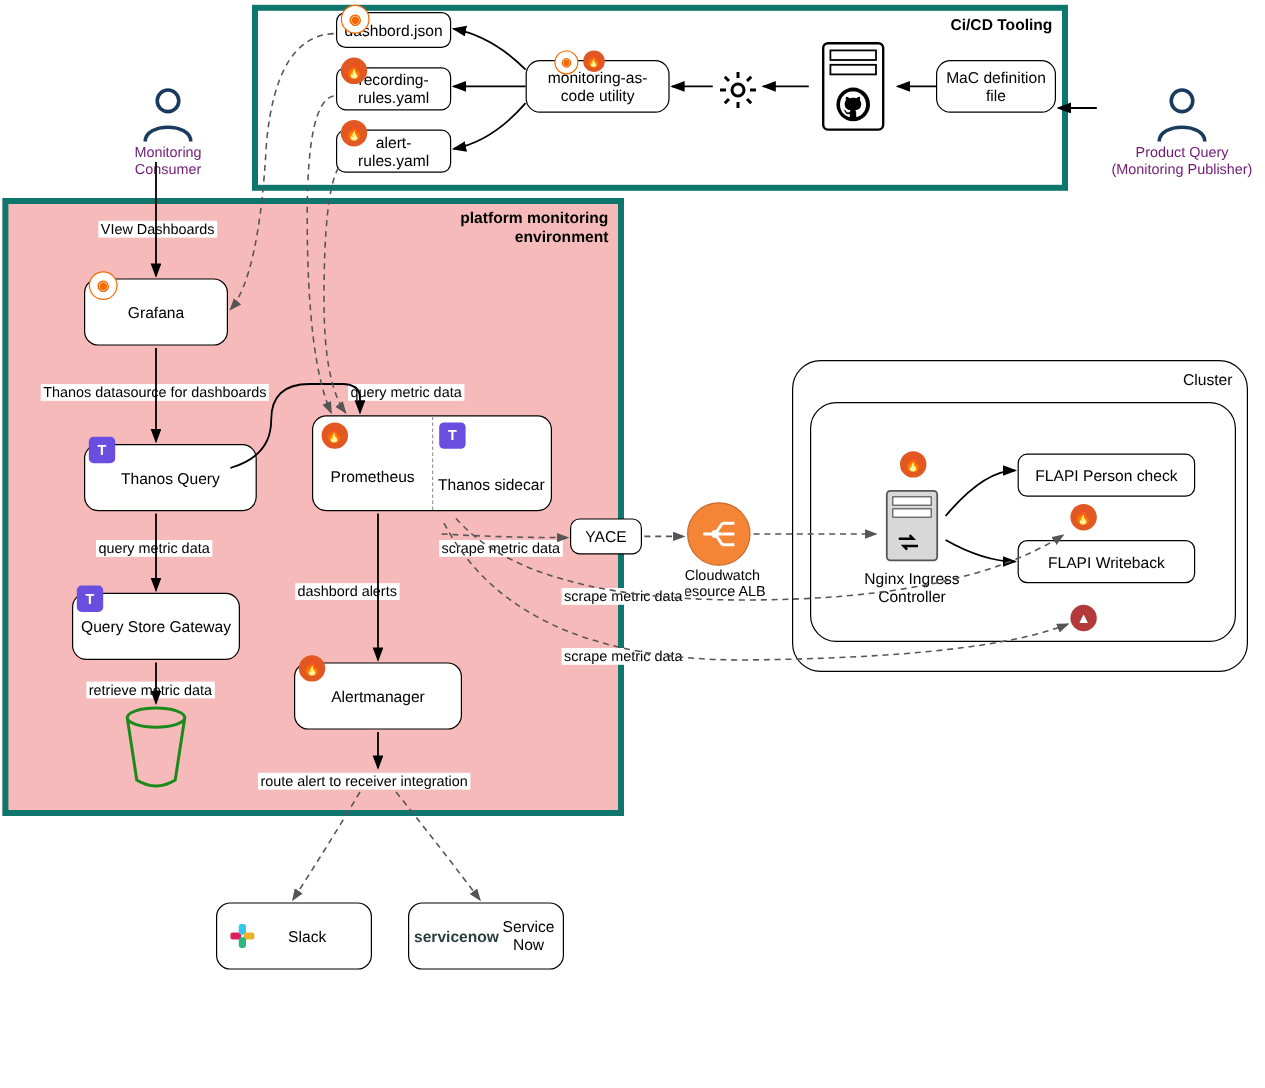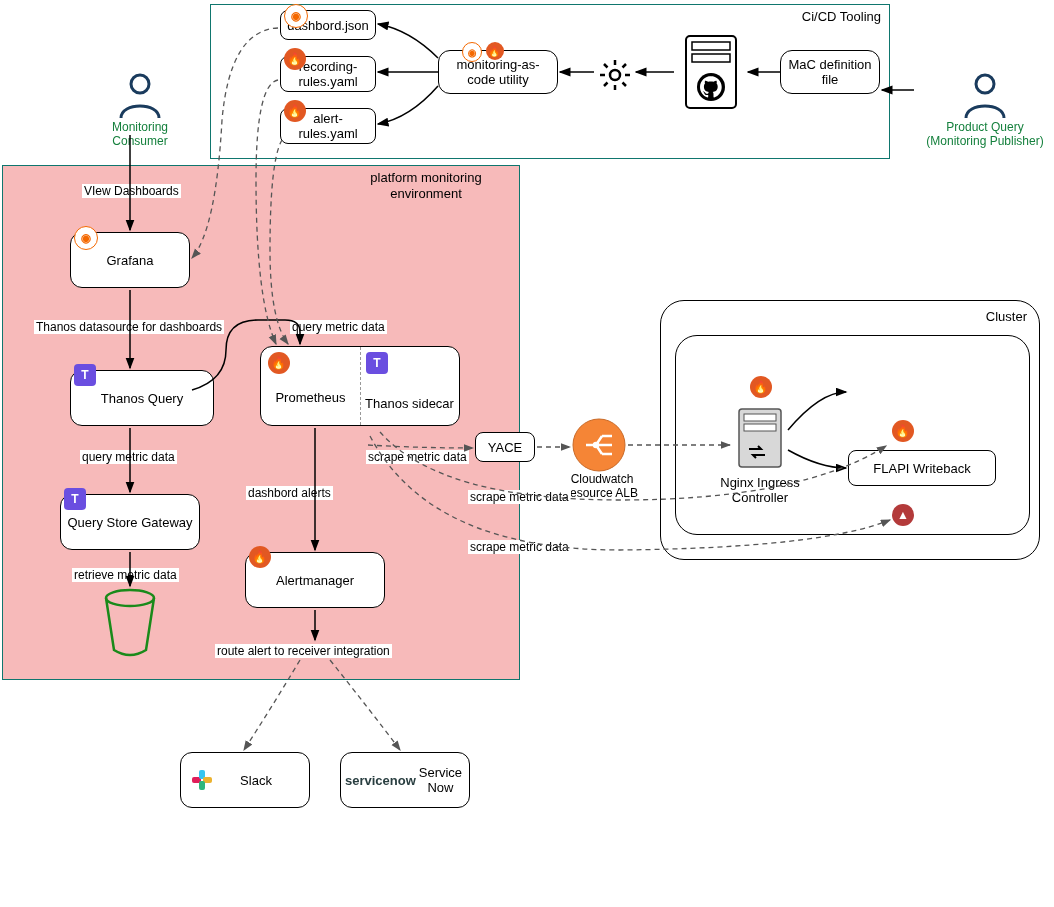--- a/index.html
+++ b/index.html
@@ -1,48 +1,48 @@
 <!DOCTYPE html>
 <html><head>
 <meta charset="utf-8">
 <style>
   html,body{margin:0;padding:0;font-family:Arial,Helvetica,sans-serif;font-size:12px;background:#fff;color:#000;}
   .canvas{position:relative;width:1054px;height:907px;}
-  .zone{position:absolute;border:1px solid #0f766e;box-sizing:border-box;}
+  .zone{position:absolute;border:5px solid #0f766e;box-sizing:border-box;font-weight:bold;}
   .zone-label{position:absolute;top:4px;right:8px;text-align:right;font-size:13px;line-height:1.2;}
   .box{position:absolute;border:1px solid #000;border-radius:12px;background:#fff;text-align:center;display:flex;align-items:center;justify-content:center;padding:4px;box-sizing:border-box;font-size:13px;}
   .box.small-rad{border-radius:8px;}
   .split-line{position:absolute;top:0;bottom:0;border-left:1px dashed #999;}
   .icon-circle{position:absolute;width:22px;height:22px;border-radius:50%;display:flex;align-items:center;justify-content:center;font-size:12px;color:#fff;font-weight:bold;}
   .prom{background:#e25822;}
   .grafana{background:#fff;border:1px solid #f46800;color:#f46800;}
   .thanos{background:#6a4ee0;}
   .alertmgr{background:#b33a3a;}
   .label{position:absolute;font-size:12px;white-space:nowrap;}
   .label.bg{background:#fff;padding:0 2px;}
-  .actor{position:absolute;text-align:center;color:#15803d;}
+  .actor{position:absolute;text-align:center;color:#701a75;}
   .actor svg{display:block;margin:0 auto;}
   .gear{position:absolute;}
   .server{position:absolute;}
   .bucket{position:absolute;}
   .cw-icon{position:absolute;}
   svg.arrows{position:absolute;top:0;left:0;pointer-events:none;}
   .slack-logo{position:absolute;width:24px;height:24px;}
   .slack-logo span{position:absolute;width:6px;height:6px;border-radius:2px;}
 </style>
 </head>
 <body>
 
 <div class="canvas">
 
   <div class="zone" style="left:210px;top:4px;width:680px;height:155px;background:#fff;">
     <div class="zone-label">Ci/CD Tooling</div>
   </div>
   <div class="zone" style="left:2px;top:165px;width:518px;height:515px;background:#f7baba;">
-    <div class="zone-label" style="width:170px;text-align:center;">platform monitoring environment</div>
+    <div class="zone-label" style="width:170px;">platform monitoring environment</div>
   </div>
 
   <div class="box" style="left:660px;top:300px;width:380px;height:260px;border-radius:24px;background:transparent;align-items:flex-start;justify-content:flex-end;padding:8px 12px;">
     <span>Cluster</span>
   </div>
   <div class="box" style="left:675px;top:335px;width:355px;height:200px;border-radius:22px;background:transparent;"></div>
 
   <div class="actor" style="left:90px;top:70px;width:100px;">
     <svg width="50" height="50" viewBox="0 0 50 50">
         <circle cx="25" cy="14" r="9" fill="none" stroke="#1a3b5d" stroke-width="3"></circle>
@@ -153,20 +153,23 @@
       <rect x="9" y="9" width="32" height="7" fill="#fff" stroke="#555"></rect>
       <rect x="9" y="19" width="32" height="7" fill="#fff" stroke="#555"></rect>
       <g stroke="#000" stroke-width="2" fill="none">
           <path d="M14 44h12l-3 -3M30 50h-12l3 3"></path>
         </g>
     </svg>
     <span style="margin-top:4px;">Nginx Ingress Controller</span>
   </div>
   <div class="icon-circle prom" style="left:750px;top:376px;">🔥</div>
 
+  <div class="box small-rad" style="left:848px;top:378px;width:148px;height:36px;">
+    <span>FLAPI Person check</span>
+  </div>
   <div class="box small-rad" style="left:848px;top:450px;width:148px;height:36px;">
     <span>FLAPI Writeback</span>
   </div>
   <div class="icon-circle prom" style="left:892px;top:420px;">🔥</div>
   <div class="icon-circle alertmgr" style="left:892px;top:504px;">▲</div>
 
   <div class="bucket" style="left:100px;top:588px;">
     <svg width="60" height="70" viewBox="0 0 60 70">
       <ellipse cx="30" cy="10" rx="24" ry="8" fill="none" stroke="#1a8a1a" stroke-width="2.5"></ellipse>
       <path d="M6 10 L14 62 Q30 72 46 62 L54 10" fill="none" stroke="#1a8a1a" stroke-width="2.5"></path>

